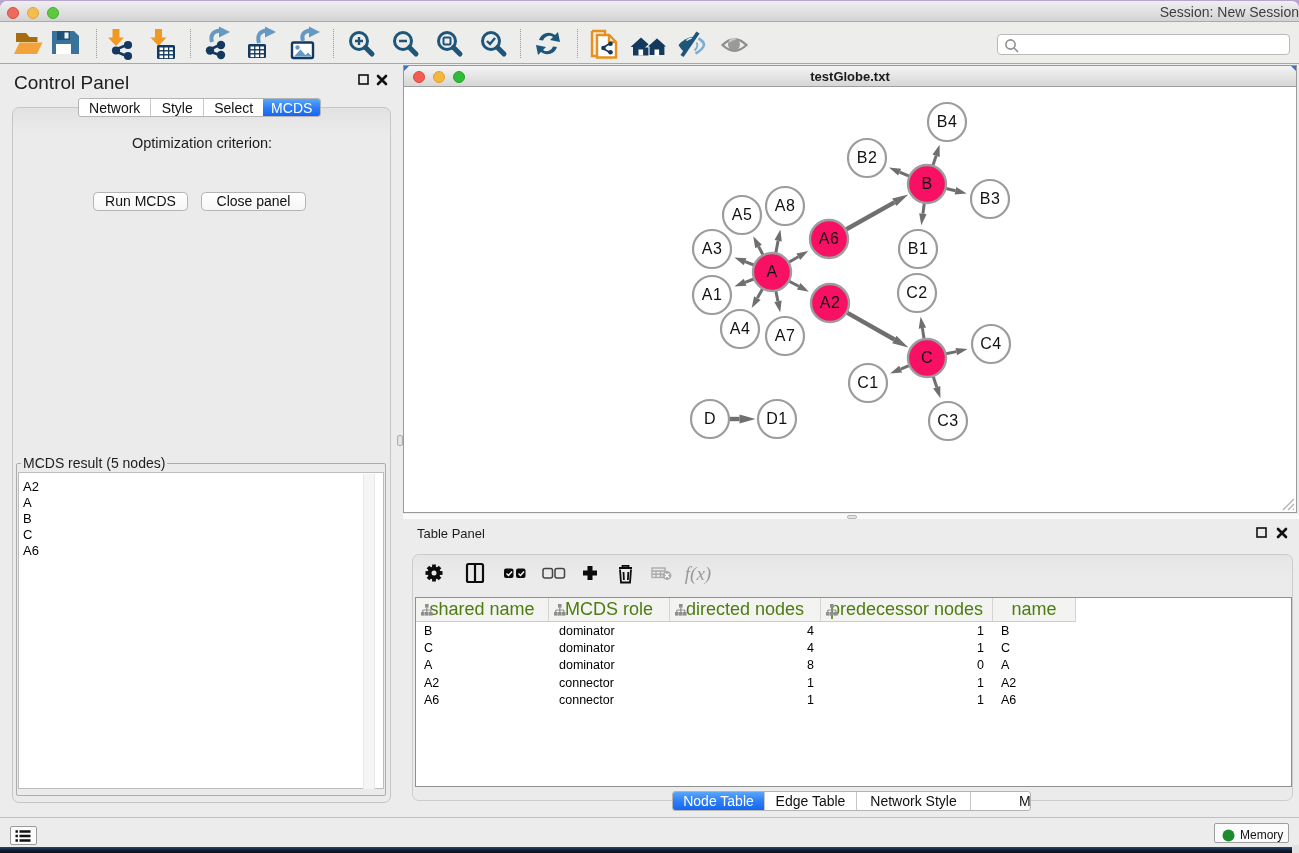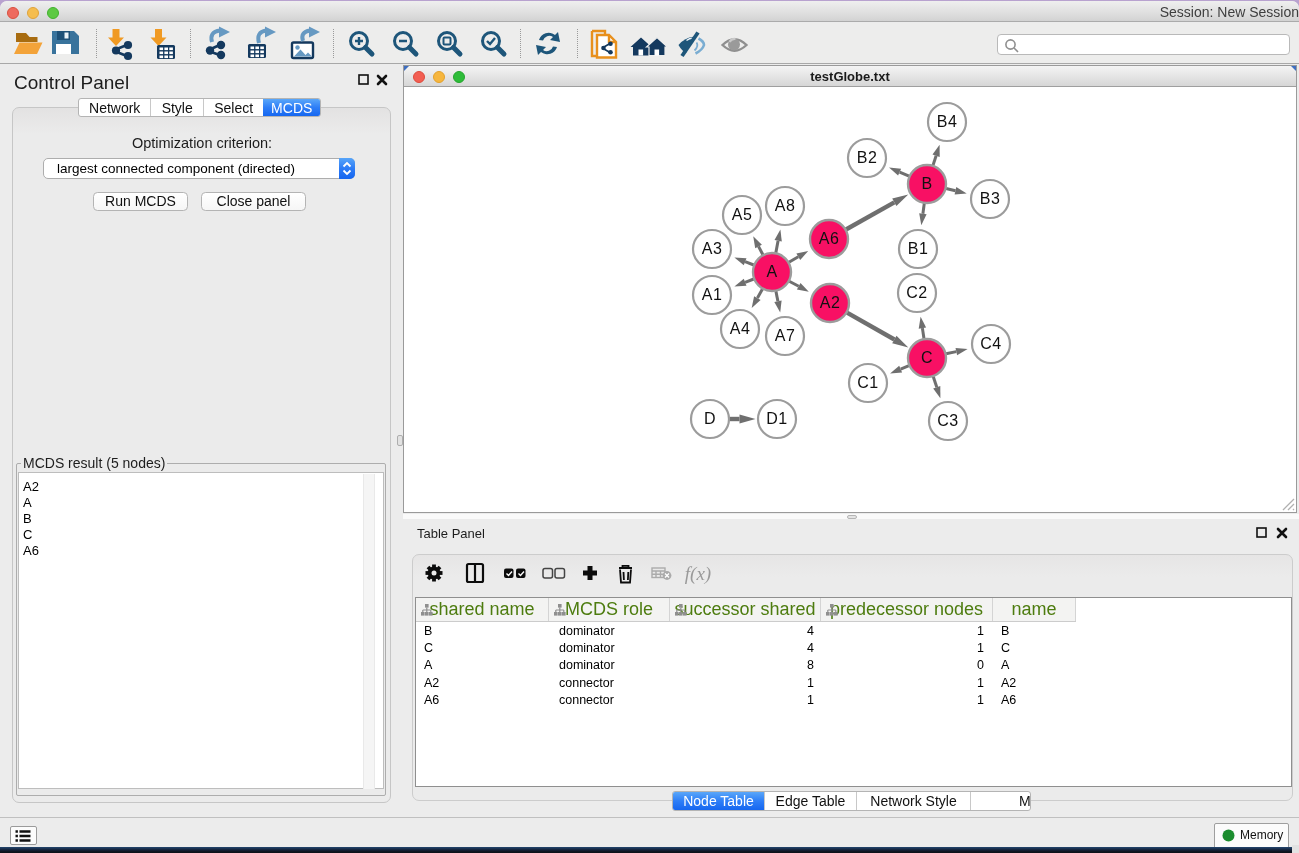--- a/index.html
+++ b/index.html
@@ -81,21 +81,21 @@
 #tblhead { position:absolute; left:0; top:0; width:660px; height:24px;
   background:#f3f3f2; border-bottom:1px solid #cccccc; }
 .th { position:absolute; top:0; height:23px; border-right:1px solid #d4d4d4;
   font-size:18px; color:#4d7c0f; text-align:center; line-height:23px; }
 .td { position:absolute; font-size:12.5px; color:#000; height:17px; line-height:17px; }
 
 #statusbar { position:absolute; left:0; top:816px; width:100%; height:30px;
   background:#ececec; border-top:1px solid #c0c0c0; }
 #listbtn { position:absolute; left:10px; top:825px; width:27px; height:19px;
   background:#fcfcfc; border:1px solid #9b9b9b; border-radius:2px; }
-#membtn { position:absolute; left:1214px; top:822px; width:75px; height:28px;
+#membtn { position:absolute; left:1214px; top:822px; width:75px; height:20px;
   background:#fbfbfb; border:1px solid #9e9e9e; border-radius:2px;
   font-size:13px; color:#111; }
 </style>
 </head>
 <body>
 <div id="desk"></div>
 <div id="deskbottom"></div>
 <div style="position:absolute;left:1292px;top:845px;width:7px;height:8px;background:#e2e2e2;z-index:5;"></div>
 <div id="win">
 
@@ -266,29 +266,20 @@
   <path d="M20 2 L28 10 M28 2 L20 10" stroke="#111" stroke-width="2.6" stroke-linecap="round"></path>
 </svg>
 <div id="cppanel"></div>
 <div class="segs" style="left:78px;top:97px;width:243px;height:19px;">
   <div class="seg" style="width:72px;">Network</div>
   <div class="seg" style="width:53px;">Style</div>
   <div class="seg" style="width:61px;">Select</div>
   <div class="seg sel" style="width:57px;">MCDS</div>
 </div>
 <div id="optlabel">Optimization criterion:</div>
-<div id="combo">
-  <div id="combotext">largest connected component (directed)</div>
-  <div id="combostep">
-    <svg width="16" height="21" viewBox="0 0 16 21">
-      <path d="M4.5 8.5 L8 5 L11.5 8.5" stroke="#fff" stroke-width="1.8" fill="none"></path>
-      <path d="M4.5 12.5 L8 16 L11.5 12.5" stroke="#fff" stroke-width="1.8" fill="none"></path>
-    </svg>
-  </div>
-</div>
 <div class="btn" style="left:93px;top:191px;width:95px;height:19px;line-height:17px;">Run MCDS</div>
 <div class="btn" style="left:201px;top:191px;width:105px;height:19px;line-height:17px;">Close panel</div>
 <div id="grpbox">
   <div id="grplabel">MCDS result (5 nodes)</div>
   <div id="mcdslist">
     <div class="li" style="margin-top:6px;">A2</div>
         <div class="li">A</div>
         <div class="li">B</div>
         <div class="li">C</div>
         <div class="li">A6</div>
@@ -465,21 +456,21 @@
   <circle cx="255" cy="18.5" r="4.4" fill="#ababab"></circle>
   <path d="M253 16.5 l4 4 M257 16.5 l-4 4" stroke="#fff" stroke-width="1.3"></path>
 
   <text x="286" y="23" font-family="Liberation Serif, serif" font-style="italic" font-size="19px" fill="#9a9a9a" text-anchor="middle">f(x)</text>
 </svg>
 
 <div id="tbl">
   <div id="tblhead">
     <div class="th" style="left:0;width:133px;">shared name</div>
     <div class="th" style="left:133px;width:121px;">MCDS role</div>
-    <div class="th" style="left:254px;width:151px;">successor shared</div>
+    <div class="th" style="left:254px;width:151px;">directed nodes</div>
     <div class="th" style="left:405px;width:172px;">predecessor nodes</div>
     <div class="th" style="left:577px;width:83px;">name</div>
   </div>
   <svg class="abs" style="left:5px;top:6px;" width="600" height="12" viewBox="0 0 600 12">
     <g fill="#8f8f8f">
       <g transform="translate(0,0)">
             <rect x="4" y="0" width="3.6" height="3.6"></rect>
             <path d="M5.8 3.6 v2.4 M1.8 6 h8 M1.8 6 v2 M5.8 6 v2 M9.8 6 v2" stroke="#8f8f8f" stroke-width="1.2" fill="none"></path>
             <rect x="0" y="8" width="3.6" height="3.6"></rect>
             <rect x="4" y="8" width="3.6" height="3.6"></rect>

